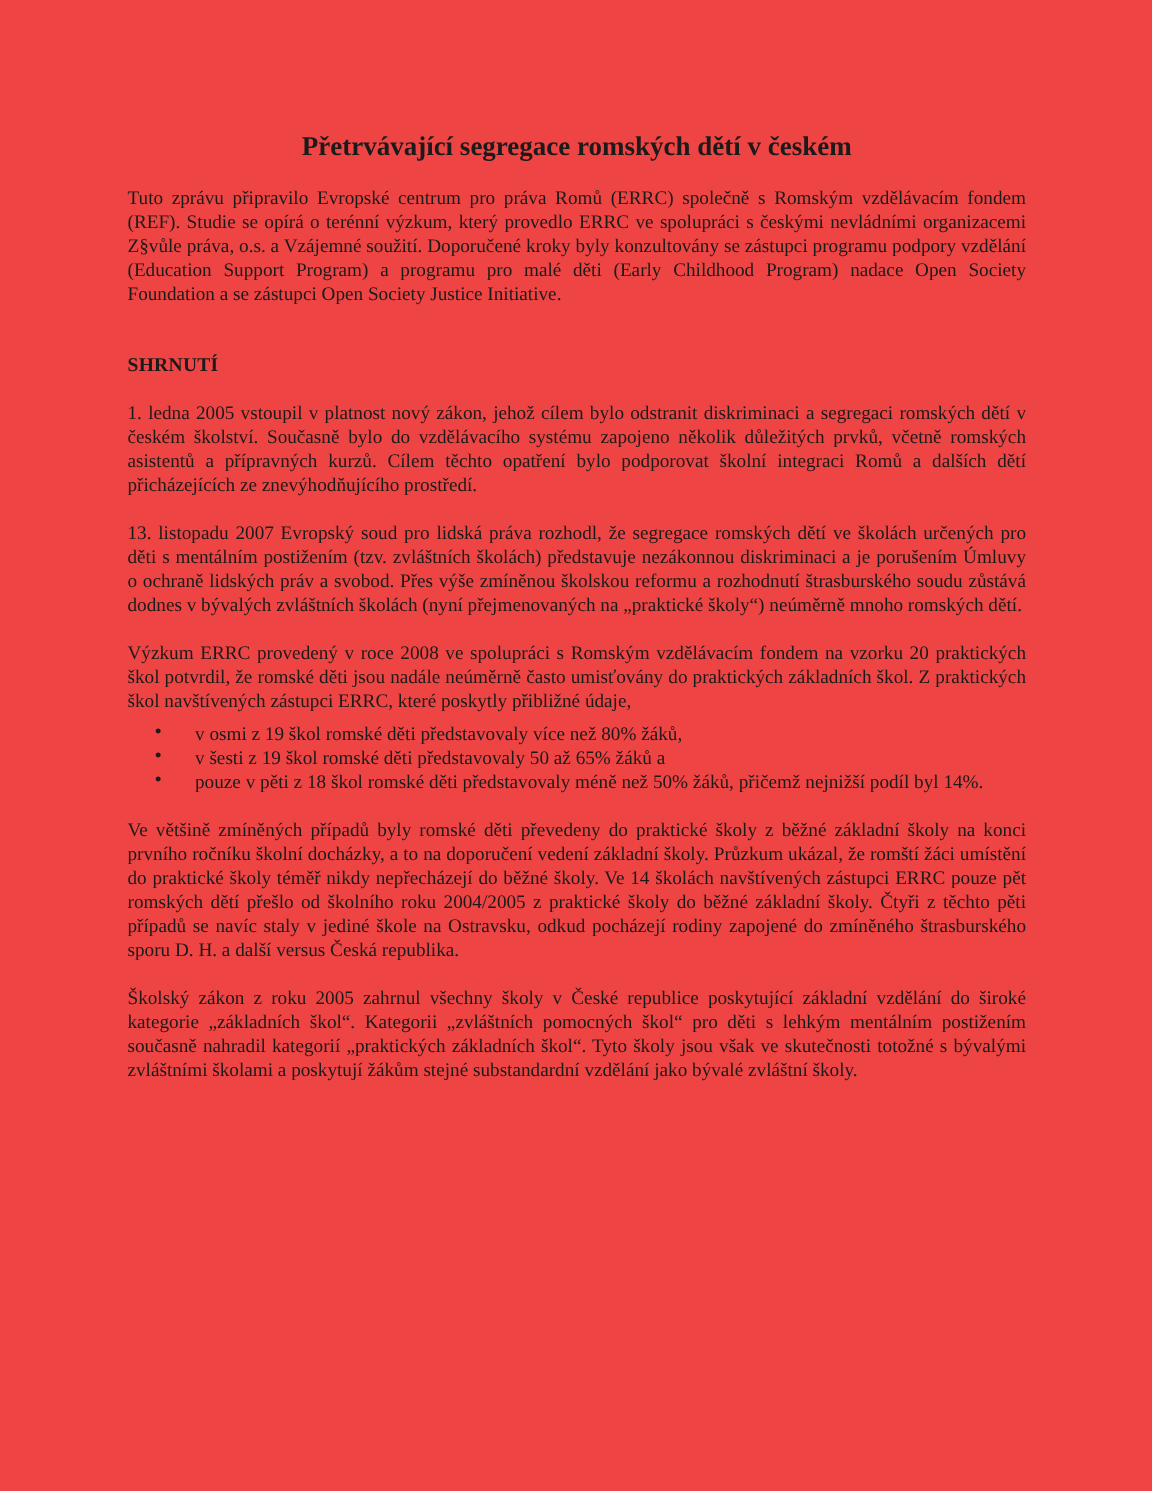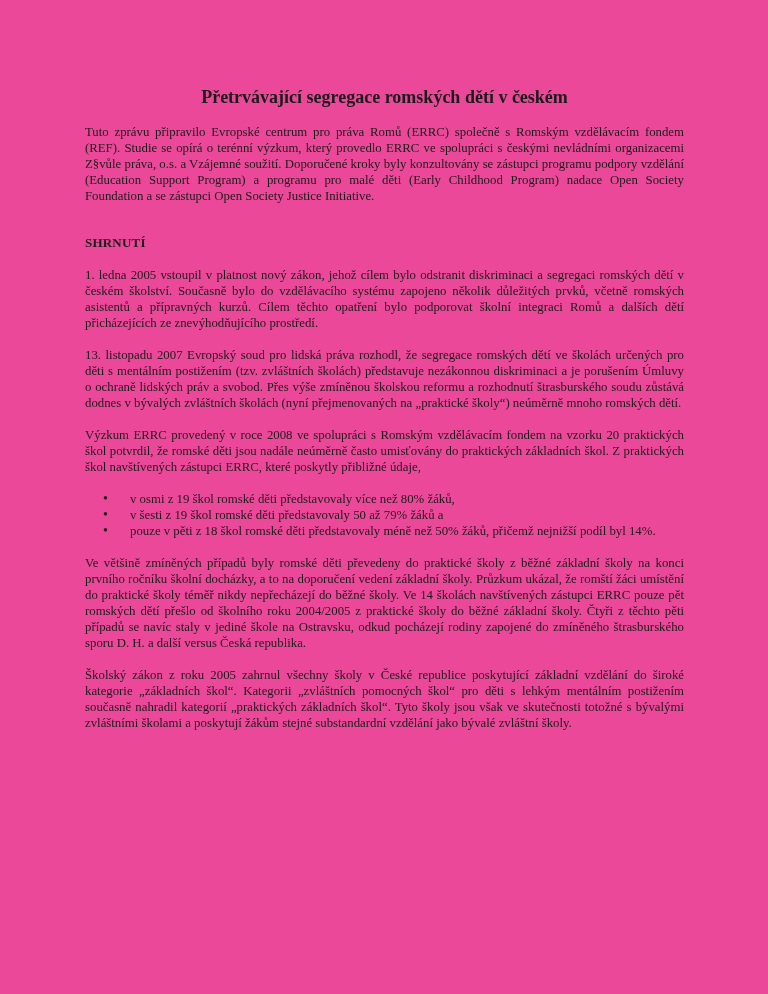--- a/index.html
+++ b/index.html
@@ -5,41 +5,41 @@
   html, body {
     margin: 0;
     padding: 0;
     background: #ffffff;
   }
   .page {
     position: relative;
     width: 768px;
     height: 994px;
     box-sizing: border-box;
-    background: #ec4899;
+    background: #ef4444;
     color: #1b1b1b;
     padding: 87px 84px 0 85px;
     font-family: "Liberation Serif", "DejaVu Serif", serif;
     font-size: 12.8px;
     line-height: 16px;
     overflow: hidden;
   }
   .title {
     margin: 0 0 2px 0;
     font-size: 18px;
     line-height: 21px;
     font-weight: bold;
     text-align: center;
   }
   .title-line { display: block; }
   .para {
     margin: 16px 0 0 0;
     text-align: justify;
   }
-  .para-tight { margin-bottom: 16px; }
+  .para-tight { margin-bottom: 6px; }
   .heading {
     margin: 31px 0 0 0;
     font-size: 13px;
     line-height: 16px;
     font-weight: bold;
     letter-spacing: 0.2px;
   }
   .bullets {
     list-style: none;
     margin: 0;
@@ -75,21 +75,21 @@
   <h2 class="heading">SHRNUTÍ</h2>
 
   <p class="para">1. ledna 2005 vstoupil v platnost nový zákon, jehož cílem bylo odstranit diskriminaci a segregaci romských dětí v českém školství. Současně bylo do vzdělávacího systému zapojeno několik důležitých prvků, včetně romských asistentů a přípravných kurzů. Cílem těchto opatření bylo podporovat školní integraci Romů a dalších dětí přicházejících ze znevýhodňujícího prostředí.</p>
 
   <p class="para">13. listopadu 2007 Evropský soud pro lidská práva rozhodl, že segregace romských dětí ve školách určených pro děti s mentálním postižením (tzv. zvláštních školách) představuje nezákonnou diskriminaci a je porušením Úmluvy o ochraně lidských práv a svobod. Přes výše zmíněnou školskou reformu a rozhodnutí štrasburského soudu zůstává dodnes v bývalých zvláštních školách (nyní přejmenovaných na „praktické školy“) neúměrně mnoho romských dětí.</p>
 
   <p class="para para-tight">Výzkum ERRC provedený v roce 2008 ve spolupráci s Romským vzdělávacím fondem na vzorku 20 praktických škol potvrdil, že romské děti jsou nadále neúměrně často umisťovány do praktických základních škol. Z praktických škol navštívených zástupci ERRC, které poskytly přibližné údaje,</p>
 
   <ul class="bullets">
     <li class="bullet">v osmi z 19 škol romské děti představovaly více než 80% žáků,</li>
-    <li class="bullet">v šesti z 19 škol romské děti představovaly 50 až 79% žáků a</li>
+    <li class="bullet">v šesti z 19 škol romské děti představovaly 50 až 65% žáků a</li>
     <li class="bullet">pouze v pěti z 18 škol romské děti představovaly méně než 50% žáků, přičemž nejnižší podíl byl 14%.</li>
   </ul>
 
 
   <p class="para">Ve většině zmíněných případů byly romské děti převedeny do praktické školy z běžné základní školy na konci prvního ročníku školní docházky, a to na doporučení vedení základní školy. Průzkum ukázal, že romští žáci umístění do praktické školy téměř nikdy nepřecházejí do běžné školy. Ve 14 školách navštívených zástupci ERRC pouze pět romských dětí přešlo od školního roku 2004/2005 z praktické školy do běžné základní školy. Čtyři z těchto pěti případů se navíc staly v jediné škole na Ostravsku, odkud pocházejí rodiny zapojené do zmíněného štrasburského sporu D. H. a další versus Česká republika.</p>
 
   <p class="para">Školský zákon z roku 2005 zahrnul všechny školy v České republice poskytující základní vzdělání do široké kategorie „základních škol“. Kategorii „zvláštních pomocných škol“ pro děti s lehkým mentálním postižením současně nahradil kategorií „praktických základních škol“. Tyto školy jsou však ve skutečnosti totožné s bývalými zvláštními školami a poskytují žákům stejné substandardní vzdělání jako bývalé zvláštní školy.</p>
 
 
 </div>

